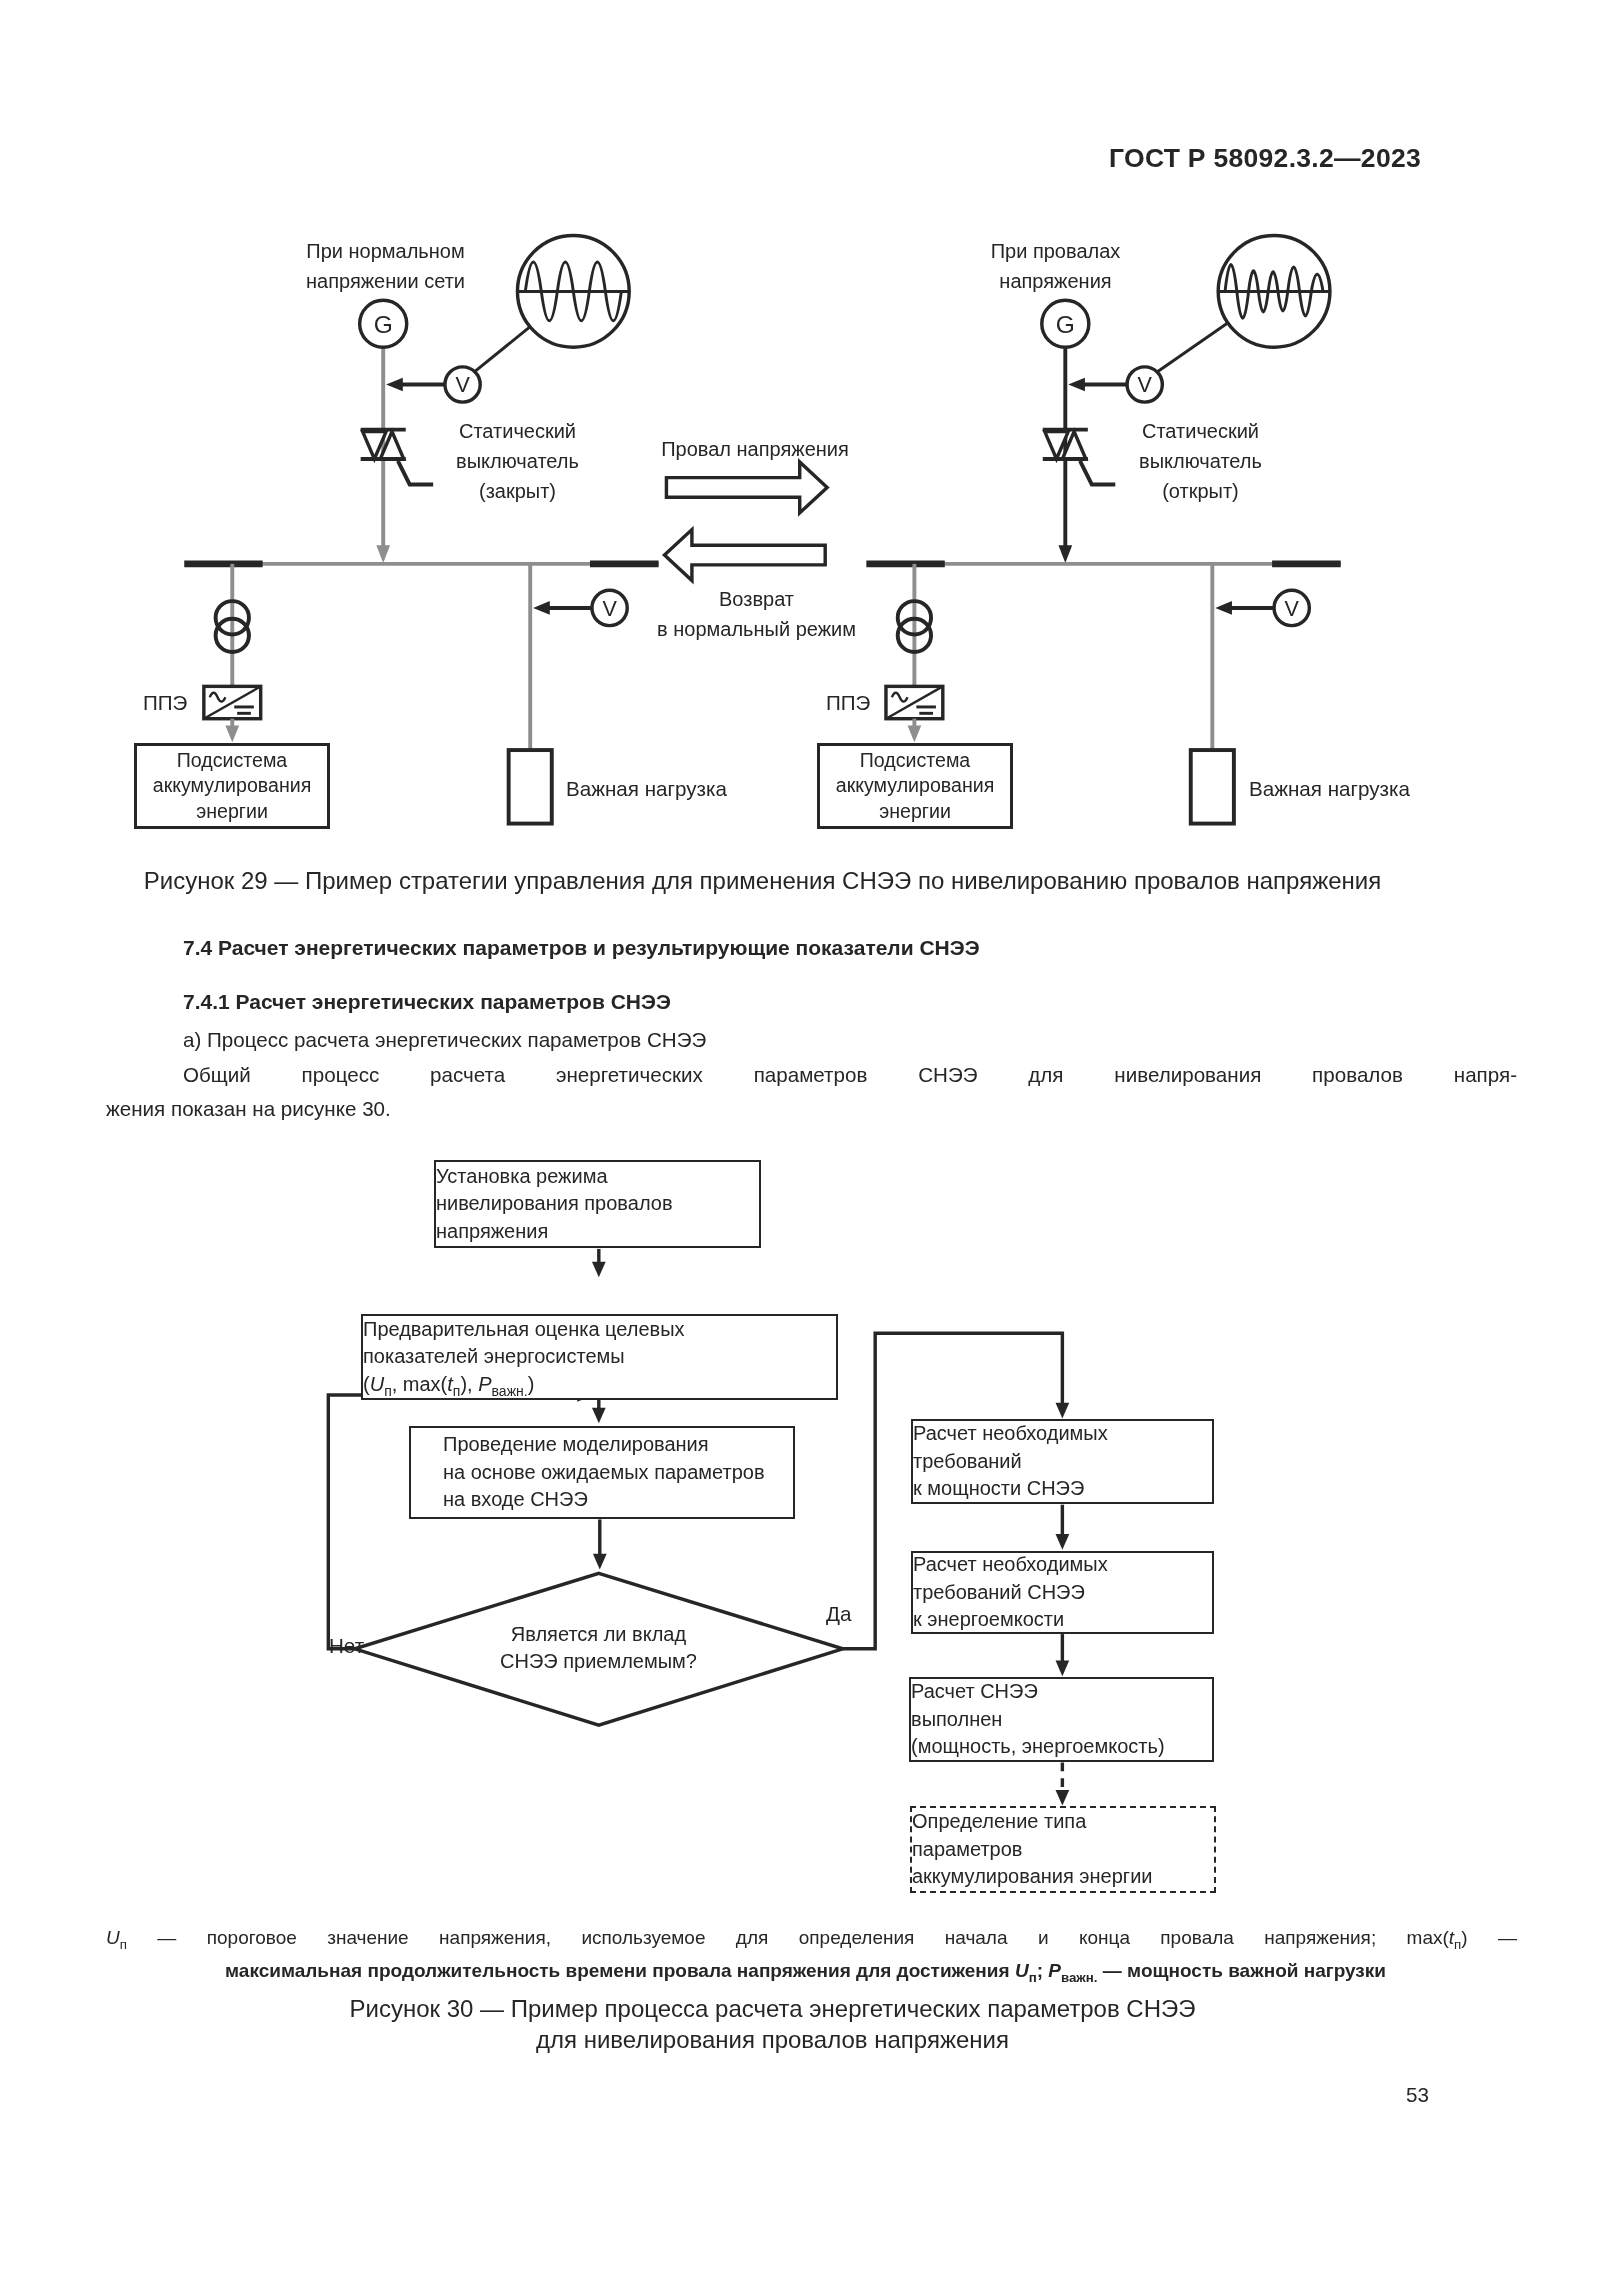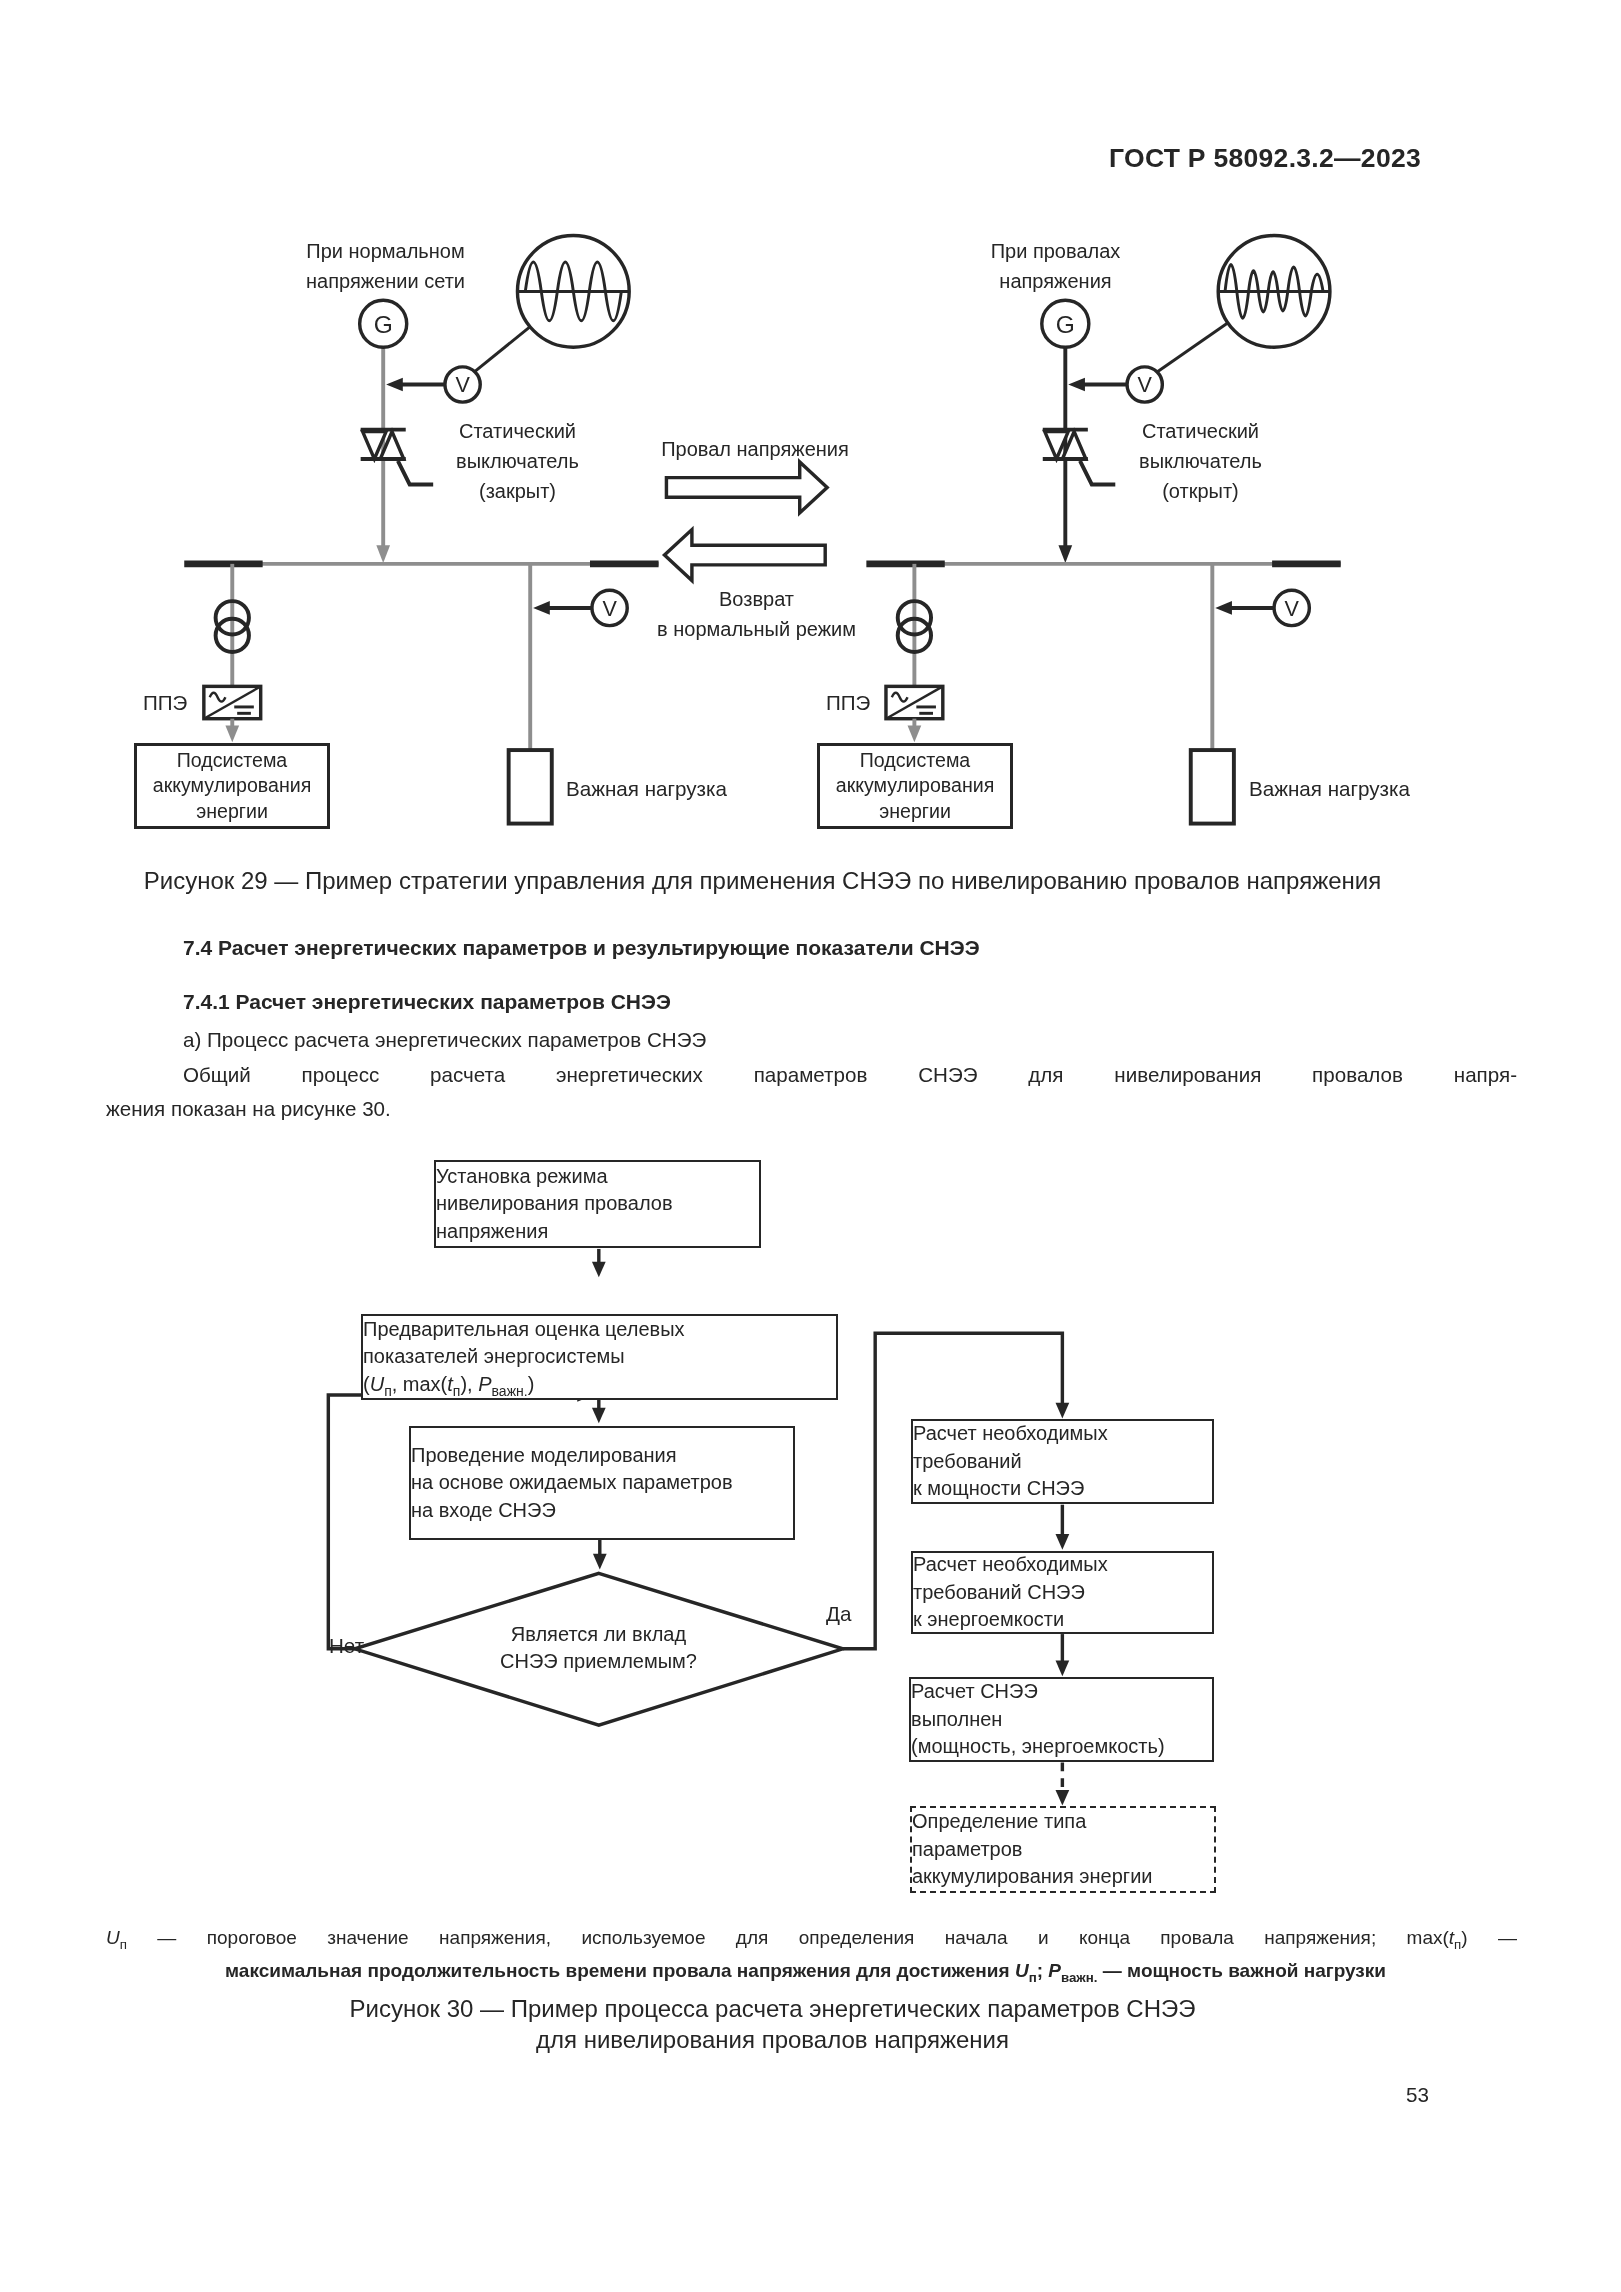--- a/index.html
+++ b/index.html
@@ -246,21 +246,21 @@
     <div>нивелирования провалов</div>
     <div>напряжения</div>
   </div>
 
   <div class="fbox" style="left:361px;top:1314px;width:477px;height:86px;">
     <div>Предварительная оценка целевых</div>
     <div>показателей энергосистемы</div>
     <div><span>(</span><span class="it">U</span><sub>п</sub><span>, max(</span><span class="it">t</span><sub>п</sub><span>), </span><span class="it">P</span><sub>важн.</sub><span>)</span></div>
   </div>
 
-  <div class="fbox" style="left:409px;top:1426px;width:386px;height:114px;">
+  <div class="fbox" style="left:409px;top:1426px;width:386px;height:93px;padding-left:32px;">
     <div>Проведение моделирования</div>
     <div>на основе ожидаемых параметров</div>
     <div>на входе СНЭЭ</div>
   </div>
 
   <div class="txt dlabel" style="left:427px;top:1621px;width:343px;line-height:27.4px;">
     <div>Является ли вклад</div>
     <div>СНЭЭ приемлемым?</div>
   </div>
   <div class="txt plain" style="left:329px;top:1599px;margin-top:32px;">Нет</div>

